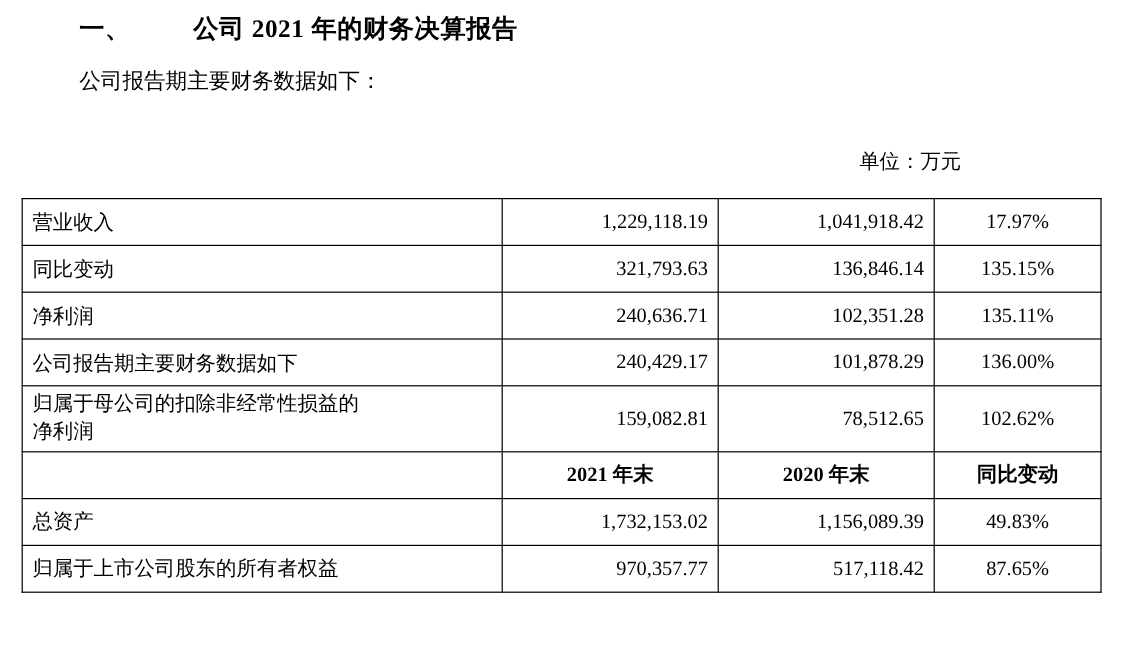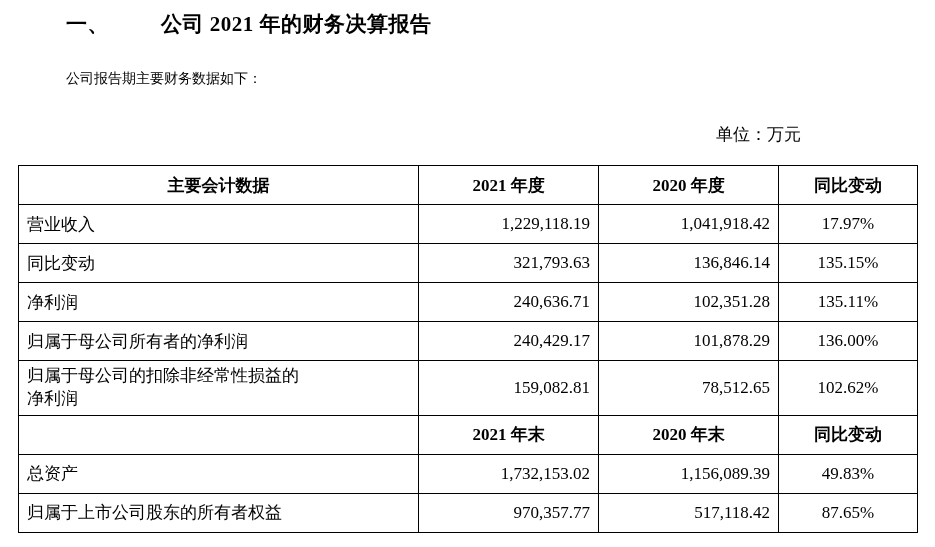--- a/index.html
+++ b/index.html
@@ -30,22 +30,22 @@
     letter-spacing: 0.5px;
     white-space: nowrap;
   }
   .heading .num {
     display: inline-block;
     margin-right: 34px;
   }
   .intro {
     position: absolute;
     left: 66px;
-    top: 70px;
-    font-size: 14px;
+    top: 55px;
+    font-size: 18px;
     white-space: nowrap;
   }
   .unit {
     position: absolute;
     right: 56px;
     top: 123px;
     font-size: 17px;
     white-space: nowrap;
   }
   table.fin {
@@ -108,47 +108,41 @@
   <div class="unit">单位：万元</div>
 
   <table class="fin">
     <colgroup>
       <col class="col-label">
         <col class="col-y1">
         <col class="col-y2">
         <col class="col-chg">
     </colgroup>
     <tbody>
-      <tr class="hdr">
-        <td>主要会计数据</td>
-        <td>2021 年度</td>
-        <td>2020 年度</td>
-        <td>同比变动</td>
-      </tr>
 
       <tr>
         <td class="lbl">营业收入</td>
         <td class="num">1,229,118.19</td>
         <td class="num">1,041,918.42</td>
         <td class="chg">17.97%</td>
       </tr>
       <tr>
         <td class="lbl">同比变动</td>
         <td class="num">321,793.63</td>
         <td class="num">136,846.14</td>
         <td class="chg">135.15%</td>
       </tr>
       <tr>
         <td class="lbl">净利润</td>
         <td class="num">240,636.71</td>
         <td class="num">102,351.28</td>
         <td class="chg">135.11%</td>
       </tr>
       <tr>
-        <td class="lbl">归属于母公司所有者的净利润</td>
+        <td class="lbl">公司报告期主要财务数据如下</td>
         <td class="num">240,429.17</td>
         <td class="num">101,878.29</td>
         <td class="chg">136.00%</td>
       </tr>
       <tr>
         <td class="lbl twoline" style="white-space: pre-line;">归属于母公司的扣除非经常性损益的
 净利润</td>
         <td class="num">159,082.81</td>
         <td class="num">78,512.65</td>
         <td class="chg">102.62%</td>

